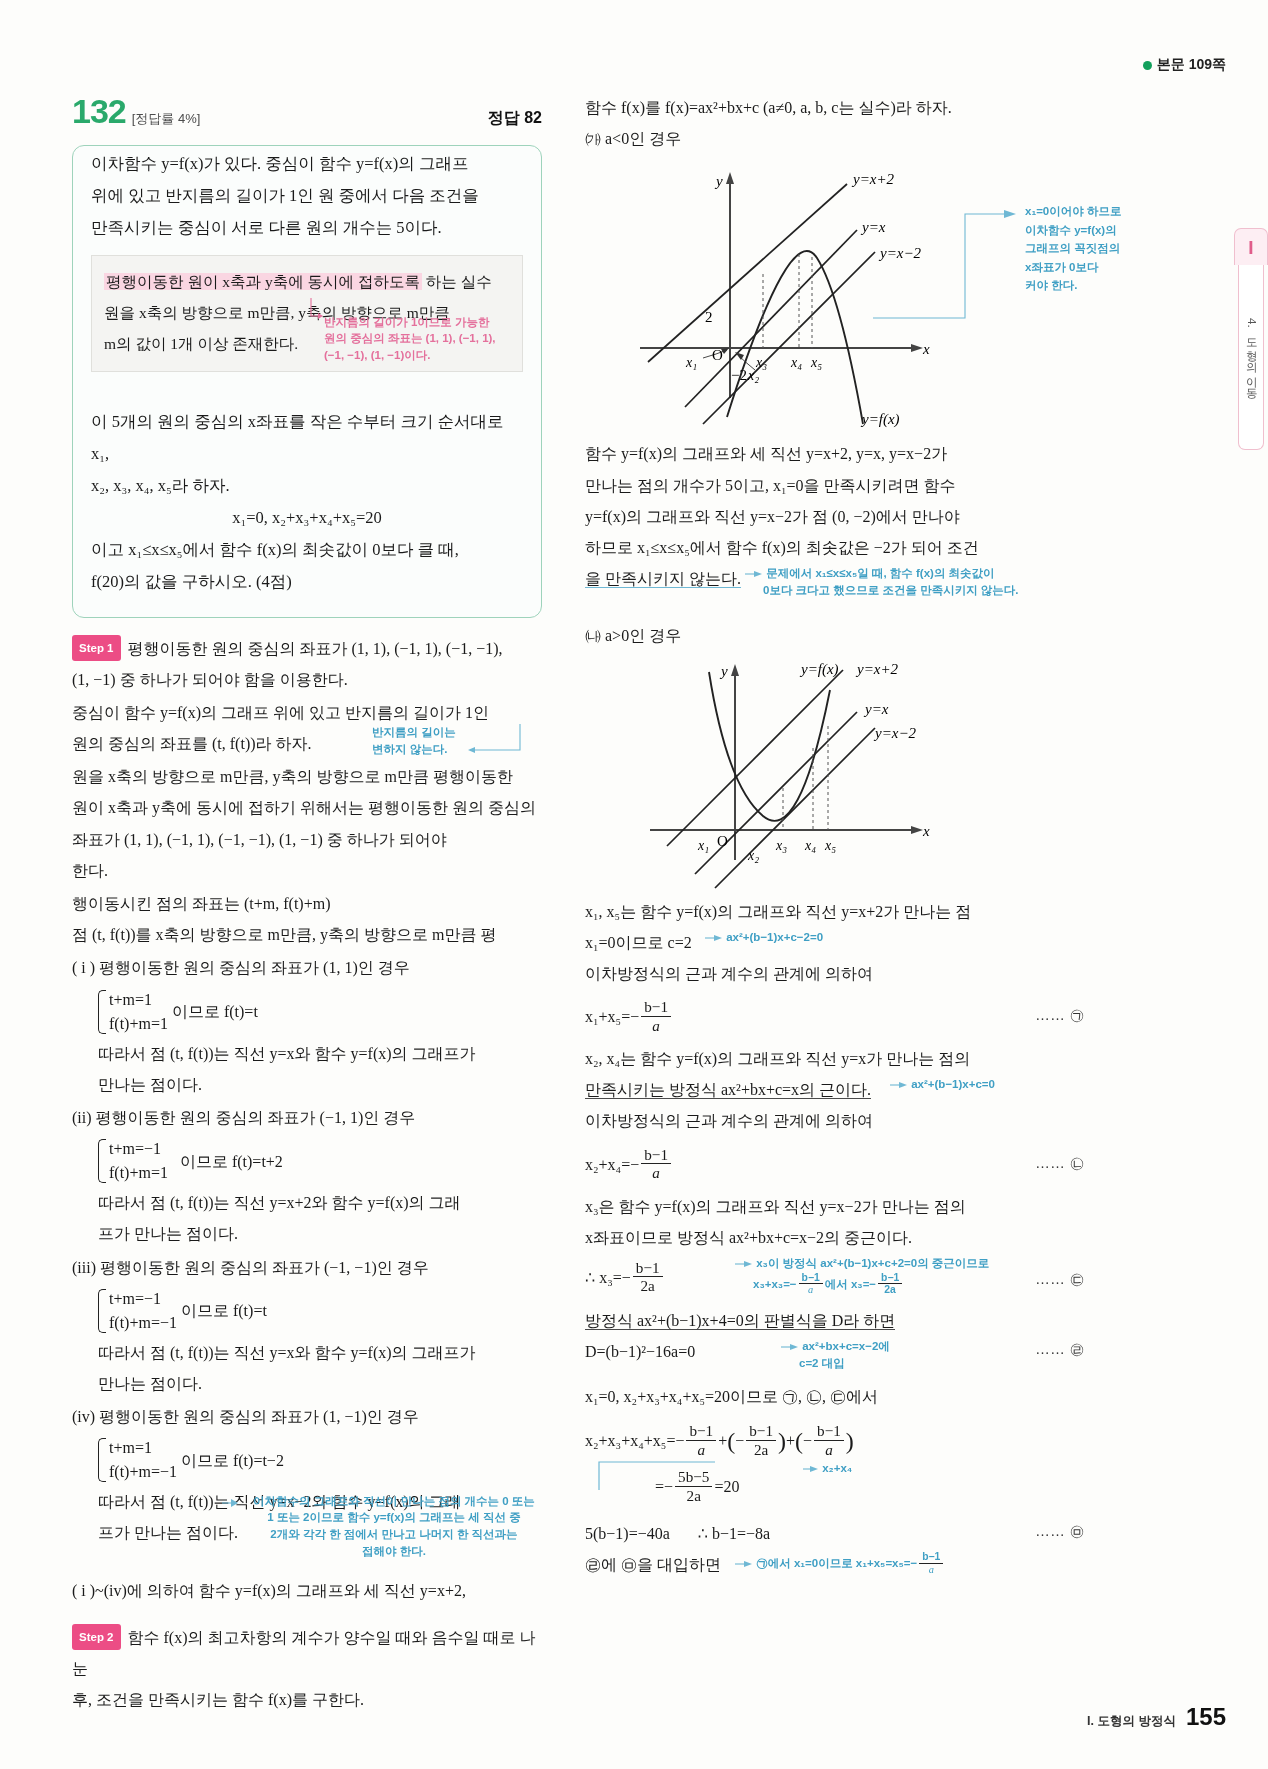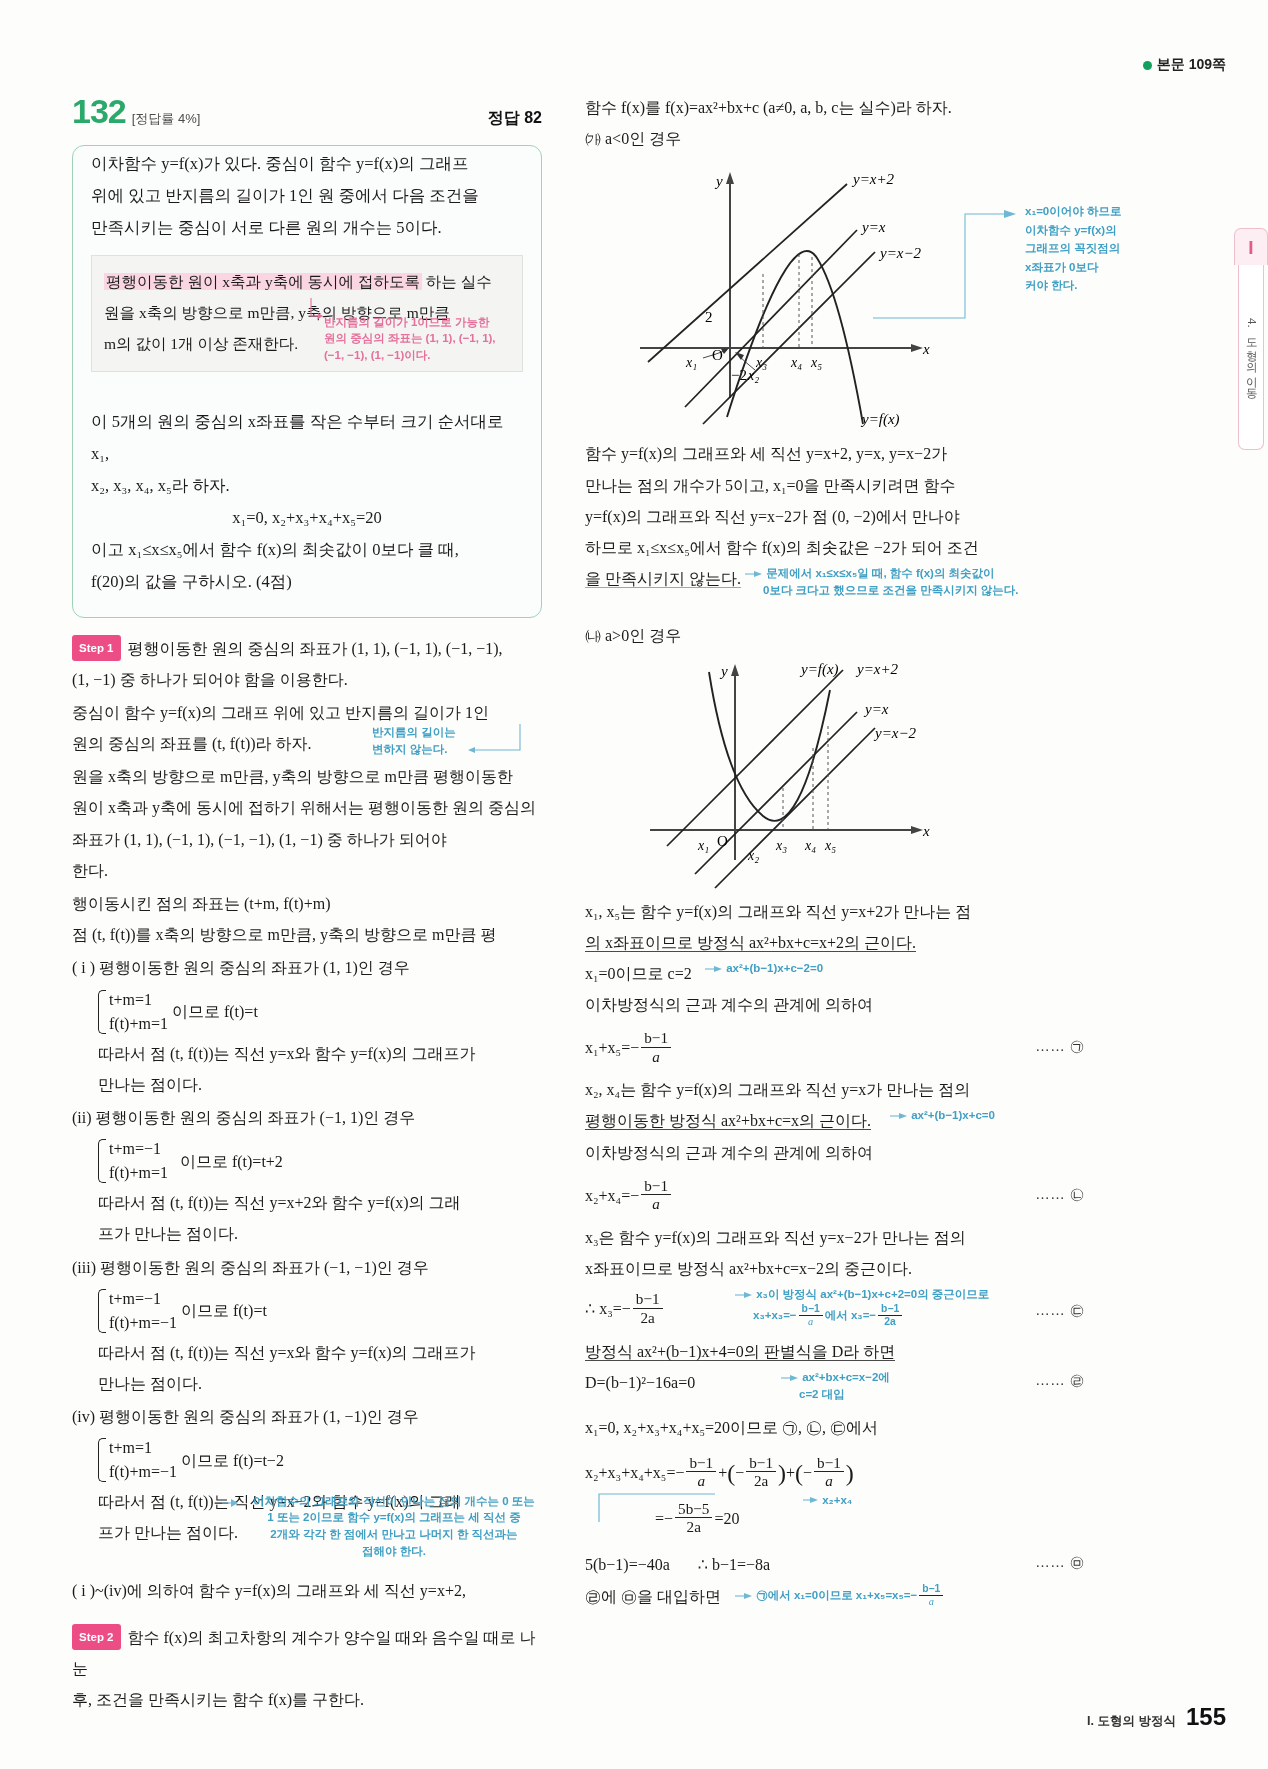--- a/index.html
+++ b/index.html
@@ -313,21 +313,20 @@
         <text x="113" y="190" font-family="Liberation Serif, serif" font-size="14" font-style="italic">x₁</text>
         <text x="163" y="200" font-family="Liberation Serif, serif" font-size="14" font-style="italic">x₂</text>
         <text x="191" y="190" font-family="Liberation Serif, serif" font-size="14" font-style="italic">x₃</text>
         <text x="220" y="190" font-family="Liberation Serif, serif" font-size="14" font-style="italic">x₄</text>
         <text x="240" y="190" font-family="Liberation Serif, serif" font-size="14" font-style="italic">x₅</text>
       </svg>
     </div>
 
     <div class="rtext">
       <div>x₁, x₅는 함수 y=f(x)의 그래프와 직선 y=x+2가 만나는 점</div>
-      <div><span class="uline">의 x좌표이므로 방정식 ax²+bx+c=x+2의 근이다.</span></div>
       <div style="position:relative;">
         <span>x₁=0이므로 c=2</span>
         <span class="note-blue" style="position:absolute;left:120px;top:2px;">
           <svg width="18" height="12" style="display:inline-block;vertical-align:middle;">
             <path d="M0 6 L11 6" stroke="#6fb8d4" stroke-width="1.1"></path>
             <polygon points="17,6 9,3 9,9" fill="#6fb8d4"></polygon>
           </svg>
           <span>ax²+(b−1)x+c−2=0</span>
         </span>
       </div>
@@ -337,21 +336,21 @@
     <div class="eqrow">
       <span>
         <span>x₁+x₅=−</span><span class="frac"><span class="num">b−1</span><span class="den mi">a</span></span>
       </span>
       <span class="dots">…… ㉠</span>
     </div>
 
     <div class="rtext">
       <div>x₂, x₄는 함수 y=f(x)의 그래프와 직선 y=x가 만나는 점의</div>
       <div style="position:relative;">
-        <span class="uline">평행이동한 방정식 ax²+bx+c=x의 근이다.</span>
+        <span class="uline">만족시키는 방정식 ax²+bx+c=x의 근이다.</span>
         <span class="note-blue" style="position:absolute;left:305px;top:2px;white-space:nowrap;">
           <svg width="18" height="12" style="display:inline-block;vertical-align:middle;">
             <path d="M0 6 L11 6" stroke="#6fb8d4" stroke-width="1.1"></path>
             <polygon points="17,6 9,3 9,9" fill="#6fb8d4"></polygon>
           </svg>
           <span>ax²+(b−1)x+c=0</span>
         </span>
       </div>
       <div>이차방정식의 근과 계수의 관계에 의하여</div>
     </div>

